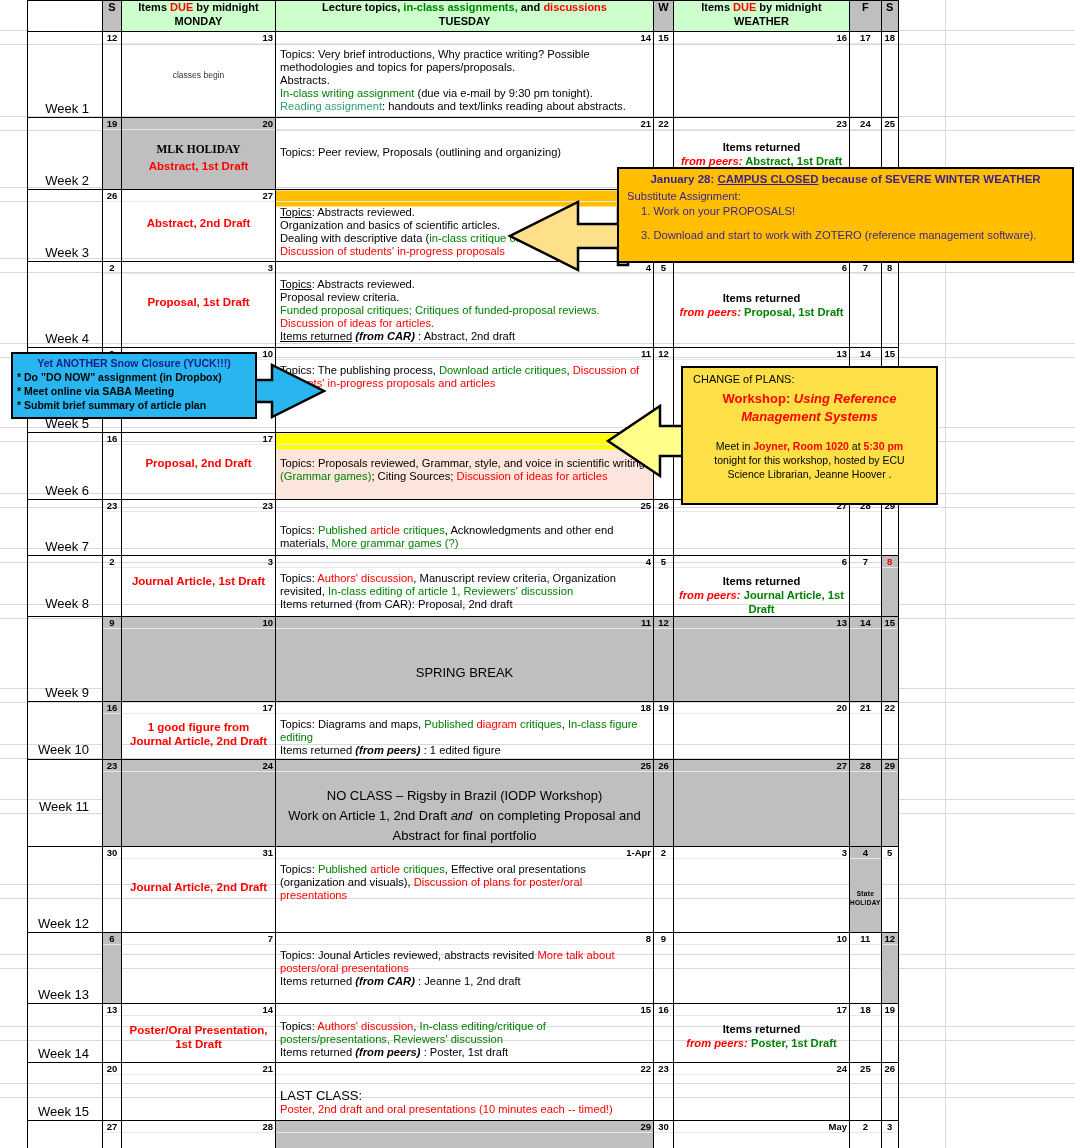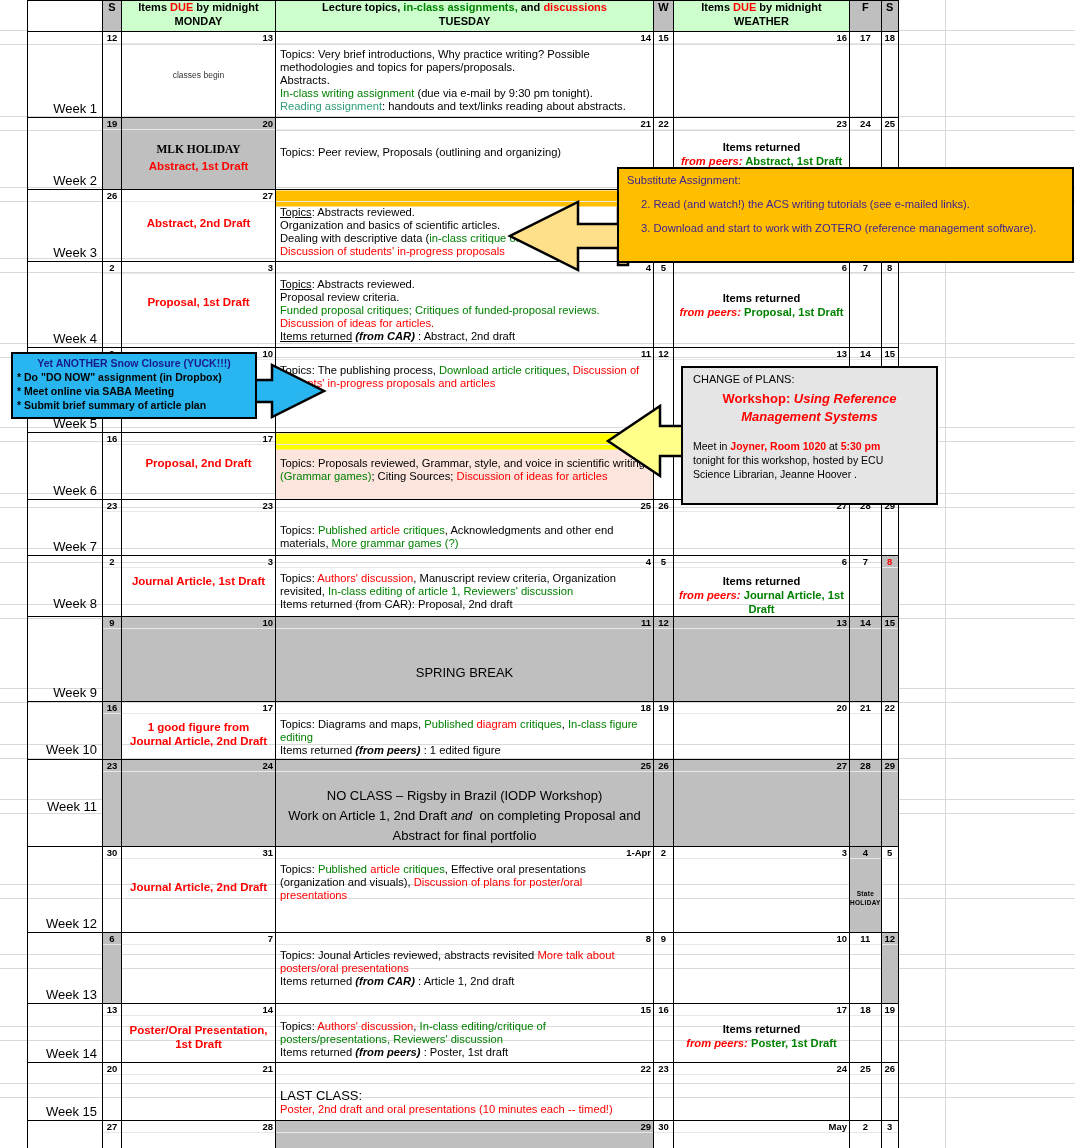--- a/index.html
+++ b/index.html
@@ -31,21 +31,21 @@
   .green{color:#008000;}
   .tealg{color:#2e9e74;}
 
   
   .daynum{font-size:9.5px;font-weight:bold;text-align:right;padding:0 2px;line-height:11px;height:11px;
           border-bottom:1px solid #e8e8e8;}
   .daynum.left{text-align:center;}
   .cellbody{padding:2px 4px 2px 4px;line-height:13px;font-size:11.2px;}
 
   .weekcell{position:relative;height:100%;}
-  .weeklabel{position:absolute;bottom:1px;right:5px;font-size:13px;color:#000;}
+  .weeklabel{position:absolute;bottom:1px;right:13px;font-size:13px;color:#000;}
 
   .gray{background:#bfbfbf;}
   .mid{text-align:center;}
   .bold{font-weight:bold;}
   .ital{font-style:italic;}
   .und{text-decoration:underline;}
 
   .duecell{color:#ff0000;font-weight:bold;text-align:center;font-size:11.5px;line-height:14px;padding-top:14px;}
   .holidaytxt{text-align:center;font-weight:bold;font-size:11.5px;padding-top:12px;line-height:15px;font-family:Liberation Serif, serif;}
   .smallnote{text-align:center;font-size:8.5px;color:#333;padding-top:26px;}
@@ -53,25 +53,25 @@
   .stateholiday{text-align:center;font-size:6.5px;font-weight:bold;line-height:9px;padding-top:30px;letter-spacing:.3px;}
 
   
   .callout{position:absolute;border:2px solid #000;box-sizing:border-box;z-index:40;}
 
   #orange-callout{left:617px;top:167px;width:457px;height:96px;background:#ffbf00;padding:4px 8px;}
   #orange-callout .title{text-align:center;font-weight:bold;color:#3b1f8f;font-size:11.5px;margin-bottom:4px;}
   #orange-callout .sub{color:#3b1f8f;font-size:11.2px;line-height:15px;}
   #orange-callout .it{margin-left:14px;}
 
-  #yellow-callout{left:681px;top:366px;width:257px;height:139px;background:#e5e5e5;padding:5px 10px;}
+  #yellow-callout{left:681px;top:366px;width:257px;height:139px;background:#fde047;padding:5px 10px;}
   #yellow-callout .l1{font-size:11px;color:#000;}
   #yellow-callout .ws{text-align:center;color:#ff0000;font-weight:bold;font-style:italic;font-size:13px;line-height:18px;margin-top:5px;}
   #yellow-callout .wsa{font-style:normal;}
-  #yellow-callout .meet{font-size:10.5px;line-height:14px;margin-top:13px;}
+  #yellow-callout .meet{text-align:center;font-size:10.5px;line-height:14px;margin-top:13px;}
 
   #blue-callout{left:11px;top:352px;width:246px;height:67px;background:#29b6f0;padding:2px 4px;}
   #blue-callout .t{text-align:center;color:#1a1a8c;font-weight:bold;font-size:10.5px;line-height:14px;}
   #blue-callout .b{color:#000;font-size:10.5px;line-height:14px;font-weight:600;}
 
   
   .arrow{position:absolute;z-index:39;}
 </style>
 </head>
 <body>
@@ -571,21 +571,21 @@
             <div class="daynum left">6</div>
           </td>
           <td>
             <div class="daynum ">7</div>
           </td>
           <td>
             <div class="daynum ">8</div>
             <div class="cellbody" style="padding-top:4px">
               <div><span class="">Topics:  Jounal Articles reviewed, abstracts revisited </span><span class="red">More talk about</span></div>
               <div><span class="red">posters/oral presentations</span></div>
-              <div><span class="">Items returned</span><span class="ital bold">  (from CAR)</span><span class=""> :  Article 1, 2nd draft</span></div>
+              <div><span class="">Items returned</span><span class="ital bold">  (from CAR)</span><span class=""> :  Jeanne 1, 2nd draft</span></div>
             </div>
           </td>
           <td>
             <div class="daynum left">9</div>
           </td>
           <td>
             <div class="daynum ">10</div>
           </td>
           <td>
             <div class="daynum left">11</div>
@@ -692,22 +692,25 @@
           </td>
         </tr>
       </tbody>
   </table>
 
   <svg class="arrow" style="left:490px;top:200px;" width="140" height="75">
     <polygon points="128,8 128,24 88,24 88,2 20,36 88,70 88,48 128,48 128,65 138,65 138,8" fill="#ffe08a" stroke="#000" stroke-width="2.5"></polygon>
   </svg>
 
   <div class="callout" id="orange-callout">
+    <div class="title">
+      <span>January 28:  </span><span class="und">CAMPUS CLOSED</span><span> because of SEVERE WINTER WEATHER</span>
+    </div>
     <div class="sub">Substitute Assignment:</div>
-    <div class="sub it" style="margin-top:9px;">2.  Read (and watch!) the ACS writing tutorials (see e-mailed links).</div>
+    <div class="sub it">1.  Work on your PROPOSALS!</div>
     <div class="sub it" style="margin-top:9px;">3.  Download and start to work with ZOTERO (reference management software).</div>
   </div>
 
   <svg class="arrow" style="left:600px;top:404px;" width="105" height="80">
     <polygon points="95,6 95,22 60,22 60,2 8,37 60,72 60,52 95,52 95,68 104,68 104,6" fill="#ffff8a" stroke="#000" stroke-width="2.5"></polygon>
   </svg>
 
   <div class="callout" id="yellow-callout">
     <div class="l1">CHANGE of PLANS:</div>
     <div class="ws">

